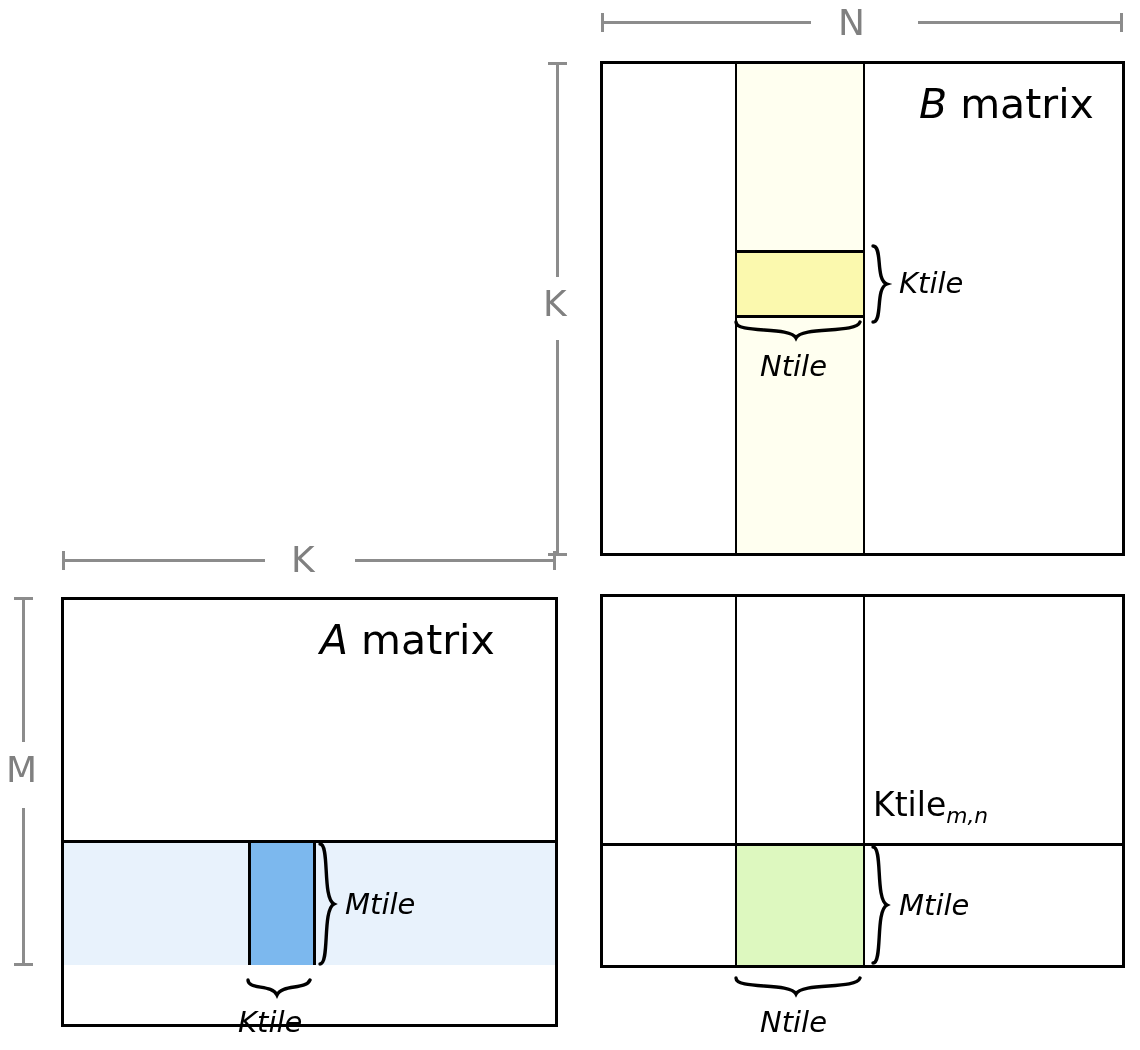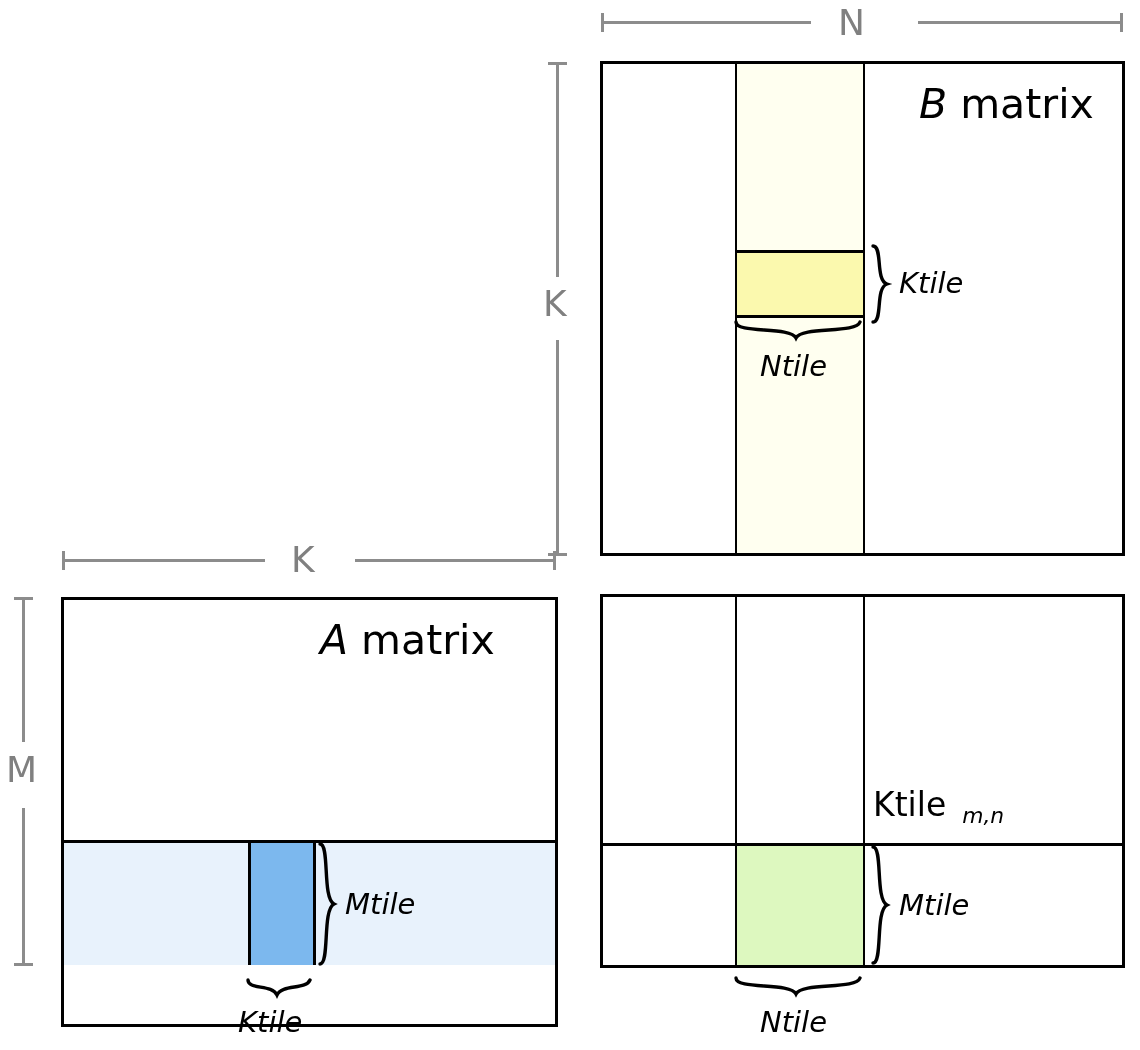--- a/index.html
+++ b/index.html
@@ -55,21 +55,20 @@
     color: #000;
     white-space: nowrap;
     line-height: 1;
   }
   .block-label sub {
     font-style: italic;
     font-size: 0.66em;
     vertical-align: baseline;
     position: relative;
     top: 0.30em;
-    margin-left: 16px;
   }
 
   
   .tile-cap {
     position: absolute;
     font-size: 29px;
     font-style: italic;
     color: #000;
     white-space: nowrap;
     line-height: 1;

